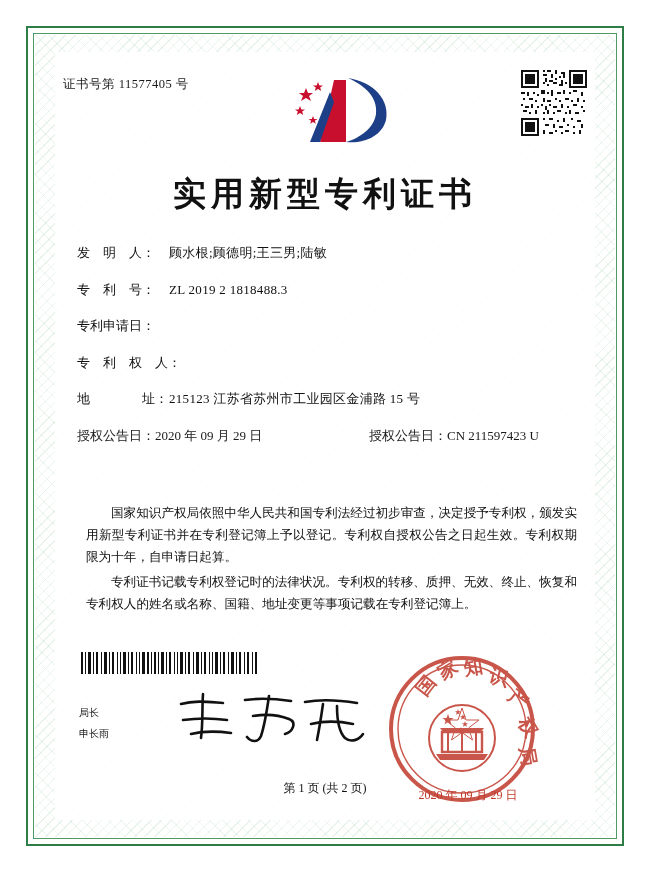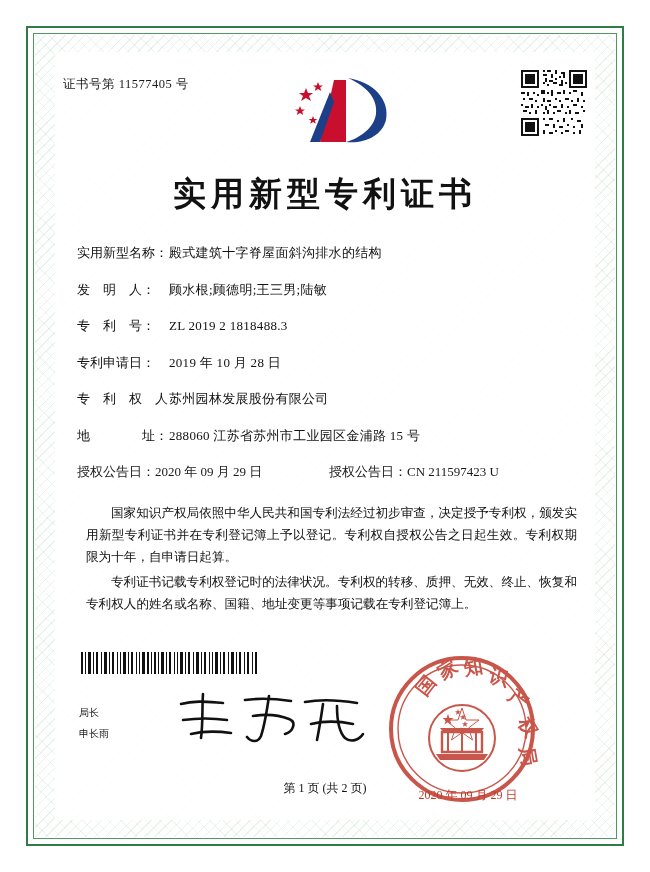--- a/index.html
+++ b/index.html
@@ -122,20 +122,21 @@
     flex: 1 1 auto;
     color: #111;
     letter-spacing: 0.3px;
   }
   .row-split {
     display: flex;
     align-items: flex-start;
     margin-bottom: 18.5px;
     font-size: 13px;
     line-height: 18px;
+    gap: 40px;
   }
   .half-left {
     width: 252px;
     flex: 0 0 252px;
     display: flex;
   }
   .half-right {
     flex: 1 1 auto;
     display: flex;
   }
@@ -334,48 +335,42 @@
             <rect x="26" y="31" width="1" height="1"></rect>
             <rect x="29" y="30" width="1" height="2"></rect>
         </g>
       </svg>
     </div>
 
     <div class="title">实用新型专利证书</div>
 
     <div class="fields">
 
-      <div class="row">
-        <div class="label">实用新型名称：</div>
-        <div class="value">殿式建筑十字脊屋面斜沟排水的结构</div>
-      </div>
 
       <div class="row">
         <div class="label">发　明　人：</div>
         <div class="value">顾水根;顾德明;王三男;陆敏</div>
       </div>
 
       <div class="row">
         <div class="label">专　利　号：</div>
         <div class="value">ZL 2019 2 1818488.3</div>
       </div>
 
       <div class="row">
         <div class="label">专利申请日：</div>
-        <div class="value">2019 年 10 月 28 日</div>
       </div>
 
       <div class="row">
         <div class="label">专　利　权　人：</div>
-        <div class="value">苏州园林发展股份有限公司</div>
       </div>
 
       <div class="row">
         <div class="label">地　　　　址：</div>
-        <div class="value">288060 江苏省苏州市工业园区金浦路 15 号</div>
+        <div class="value">215123 江苏省苏州市工业园区金浦路 15 号</div>
       </div>
 
       <div class="row-split">
         <div class="half-left">
           <div class="label">授权公告日：</div>
           <div class="value">2020 年 09 月 29 日</div>
         </div>
         <div class="half-right">
           <div class="label2">授权公告日：</div>
           <div class="value2">CN 211597423 U</div>

